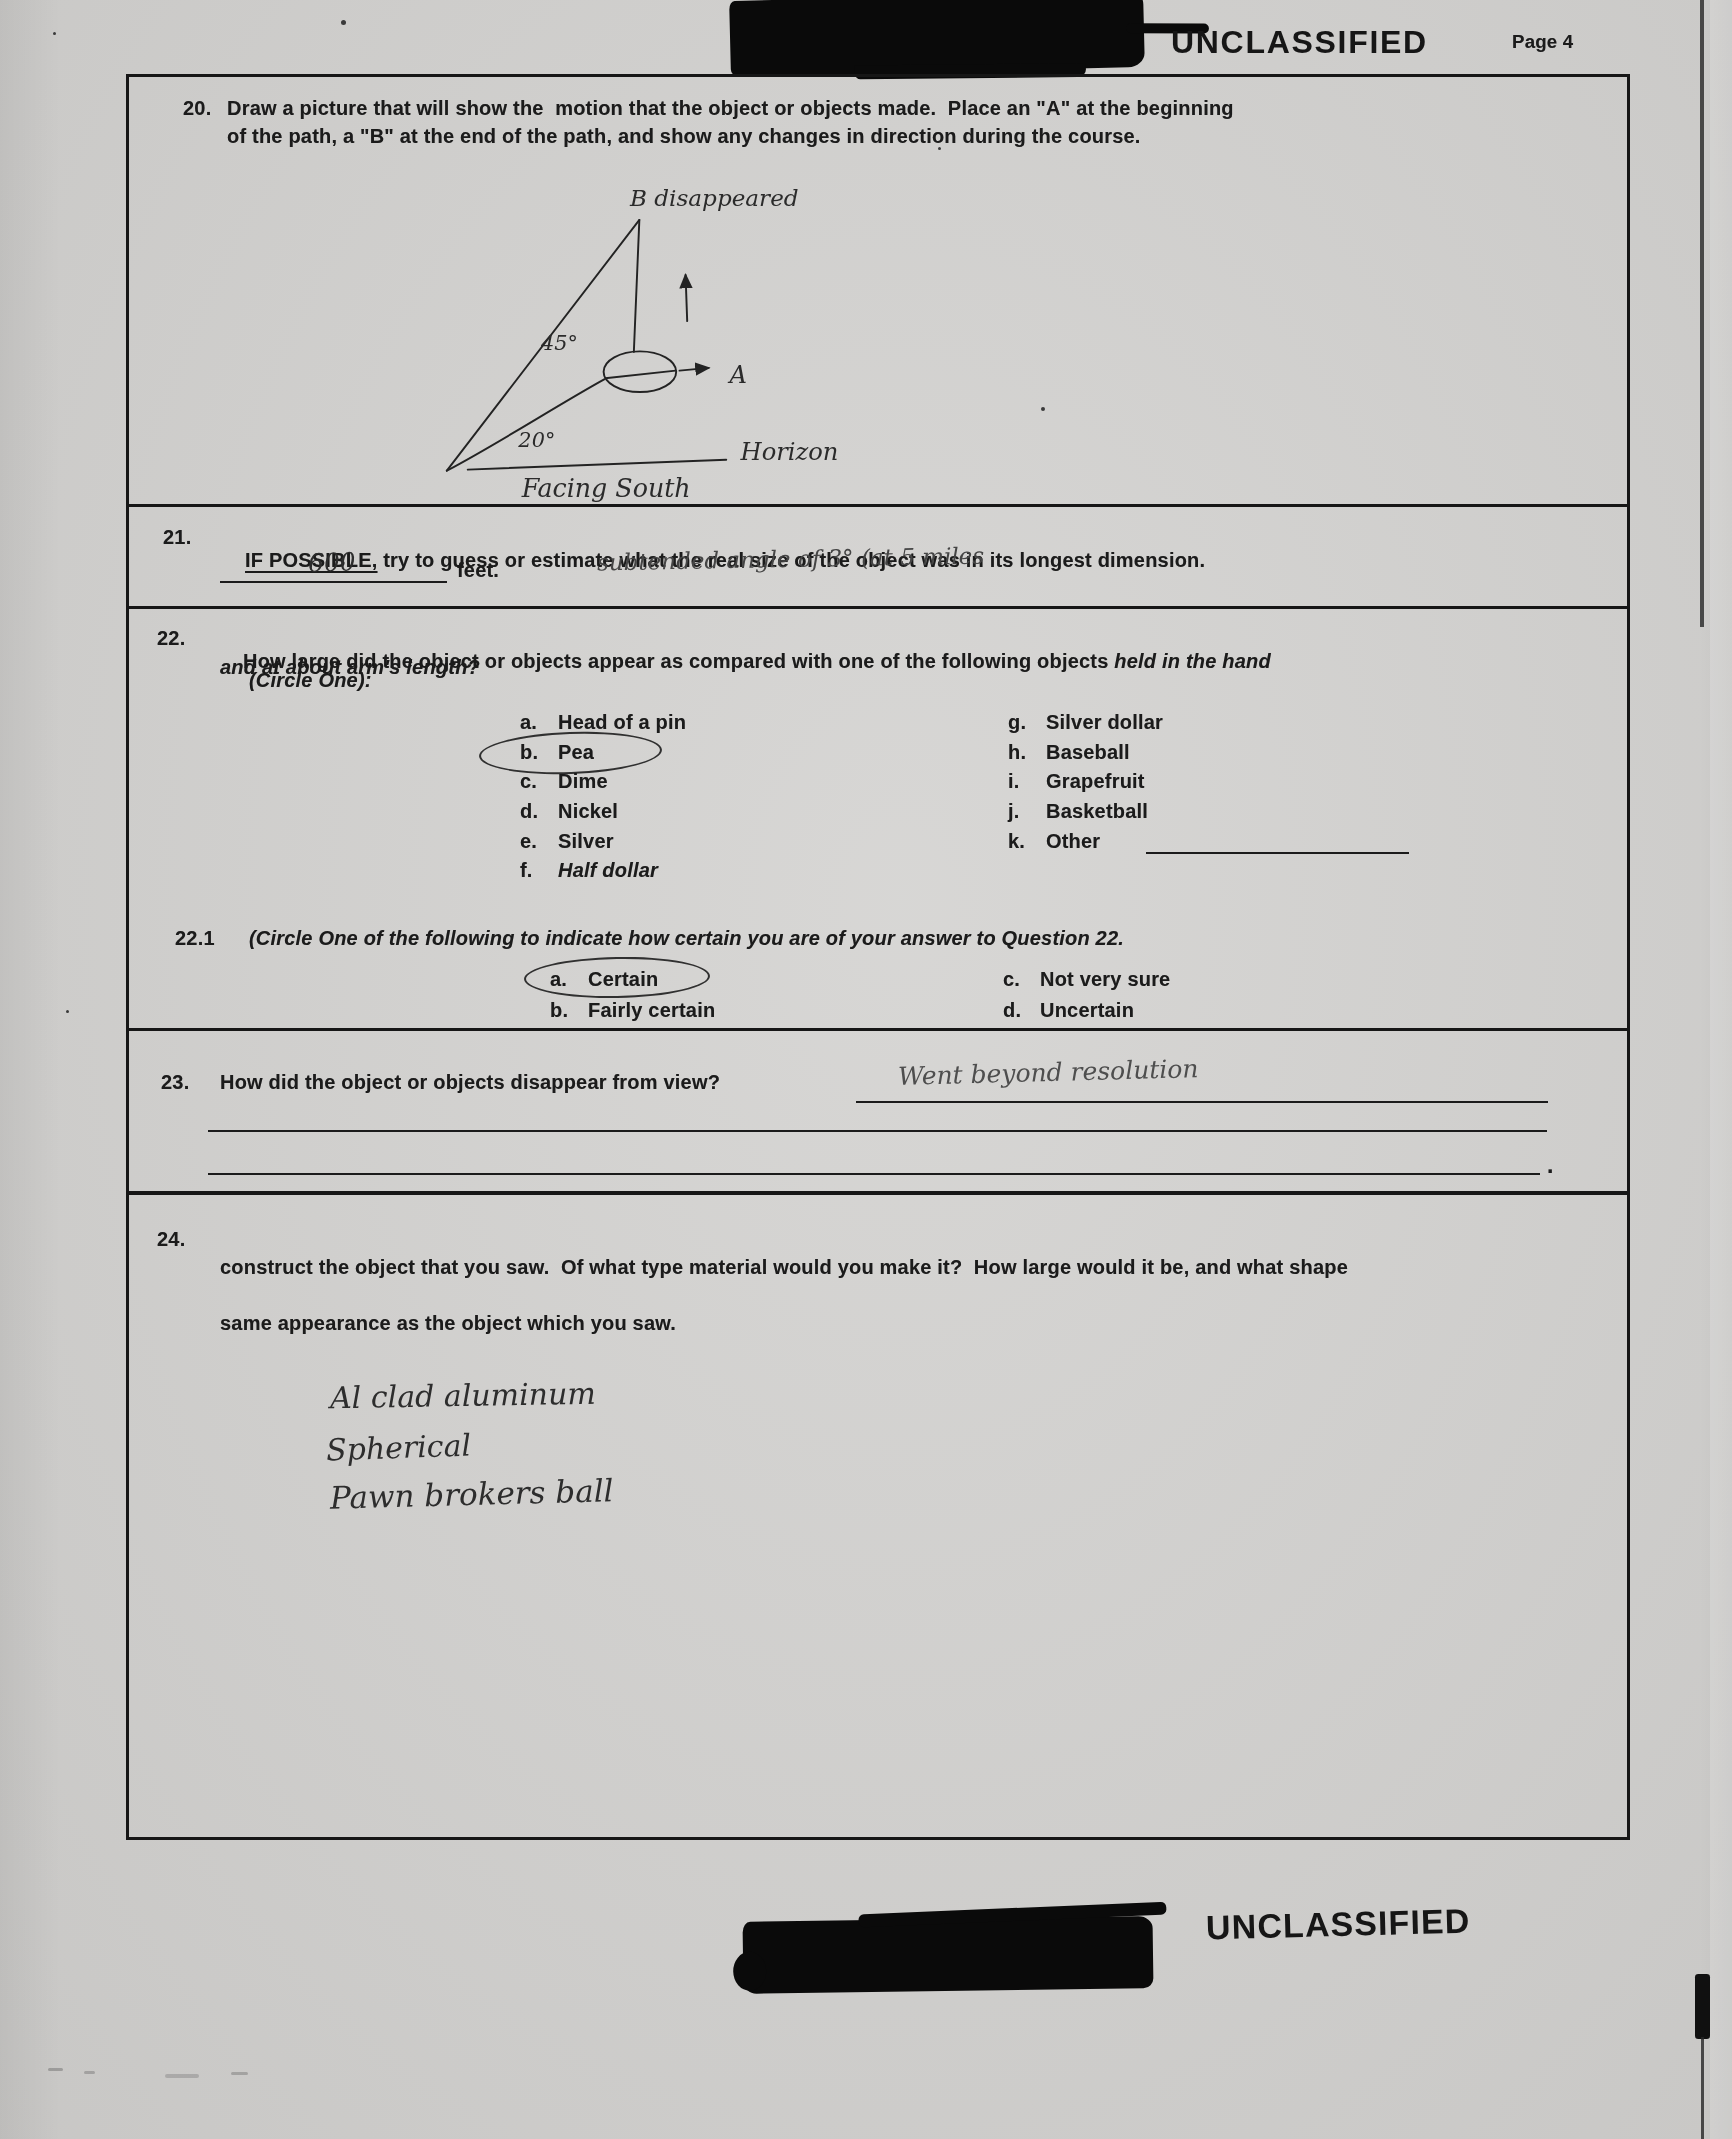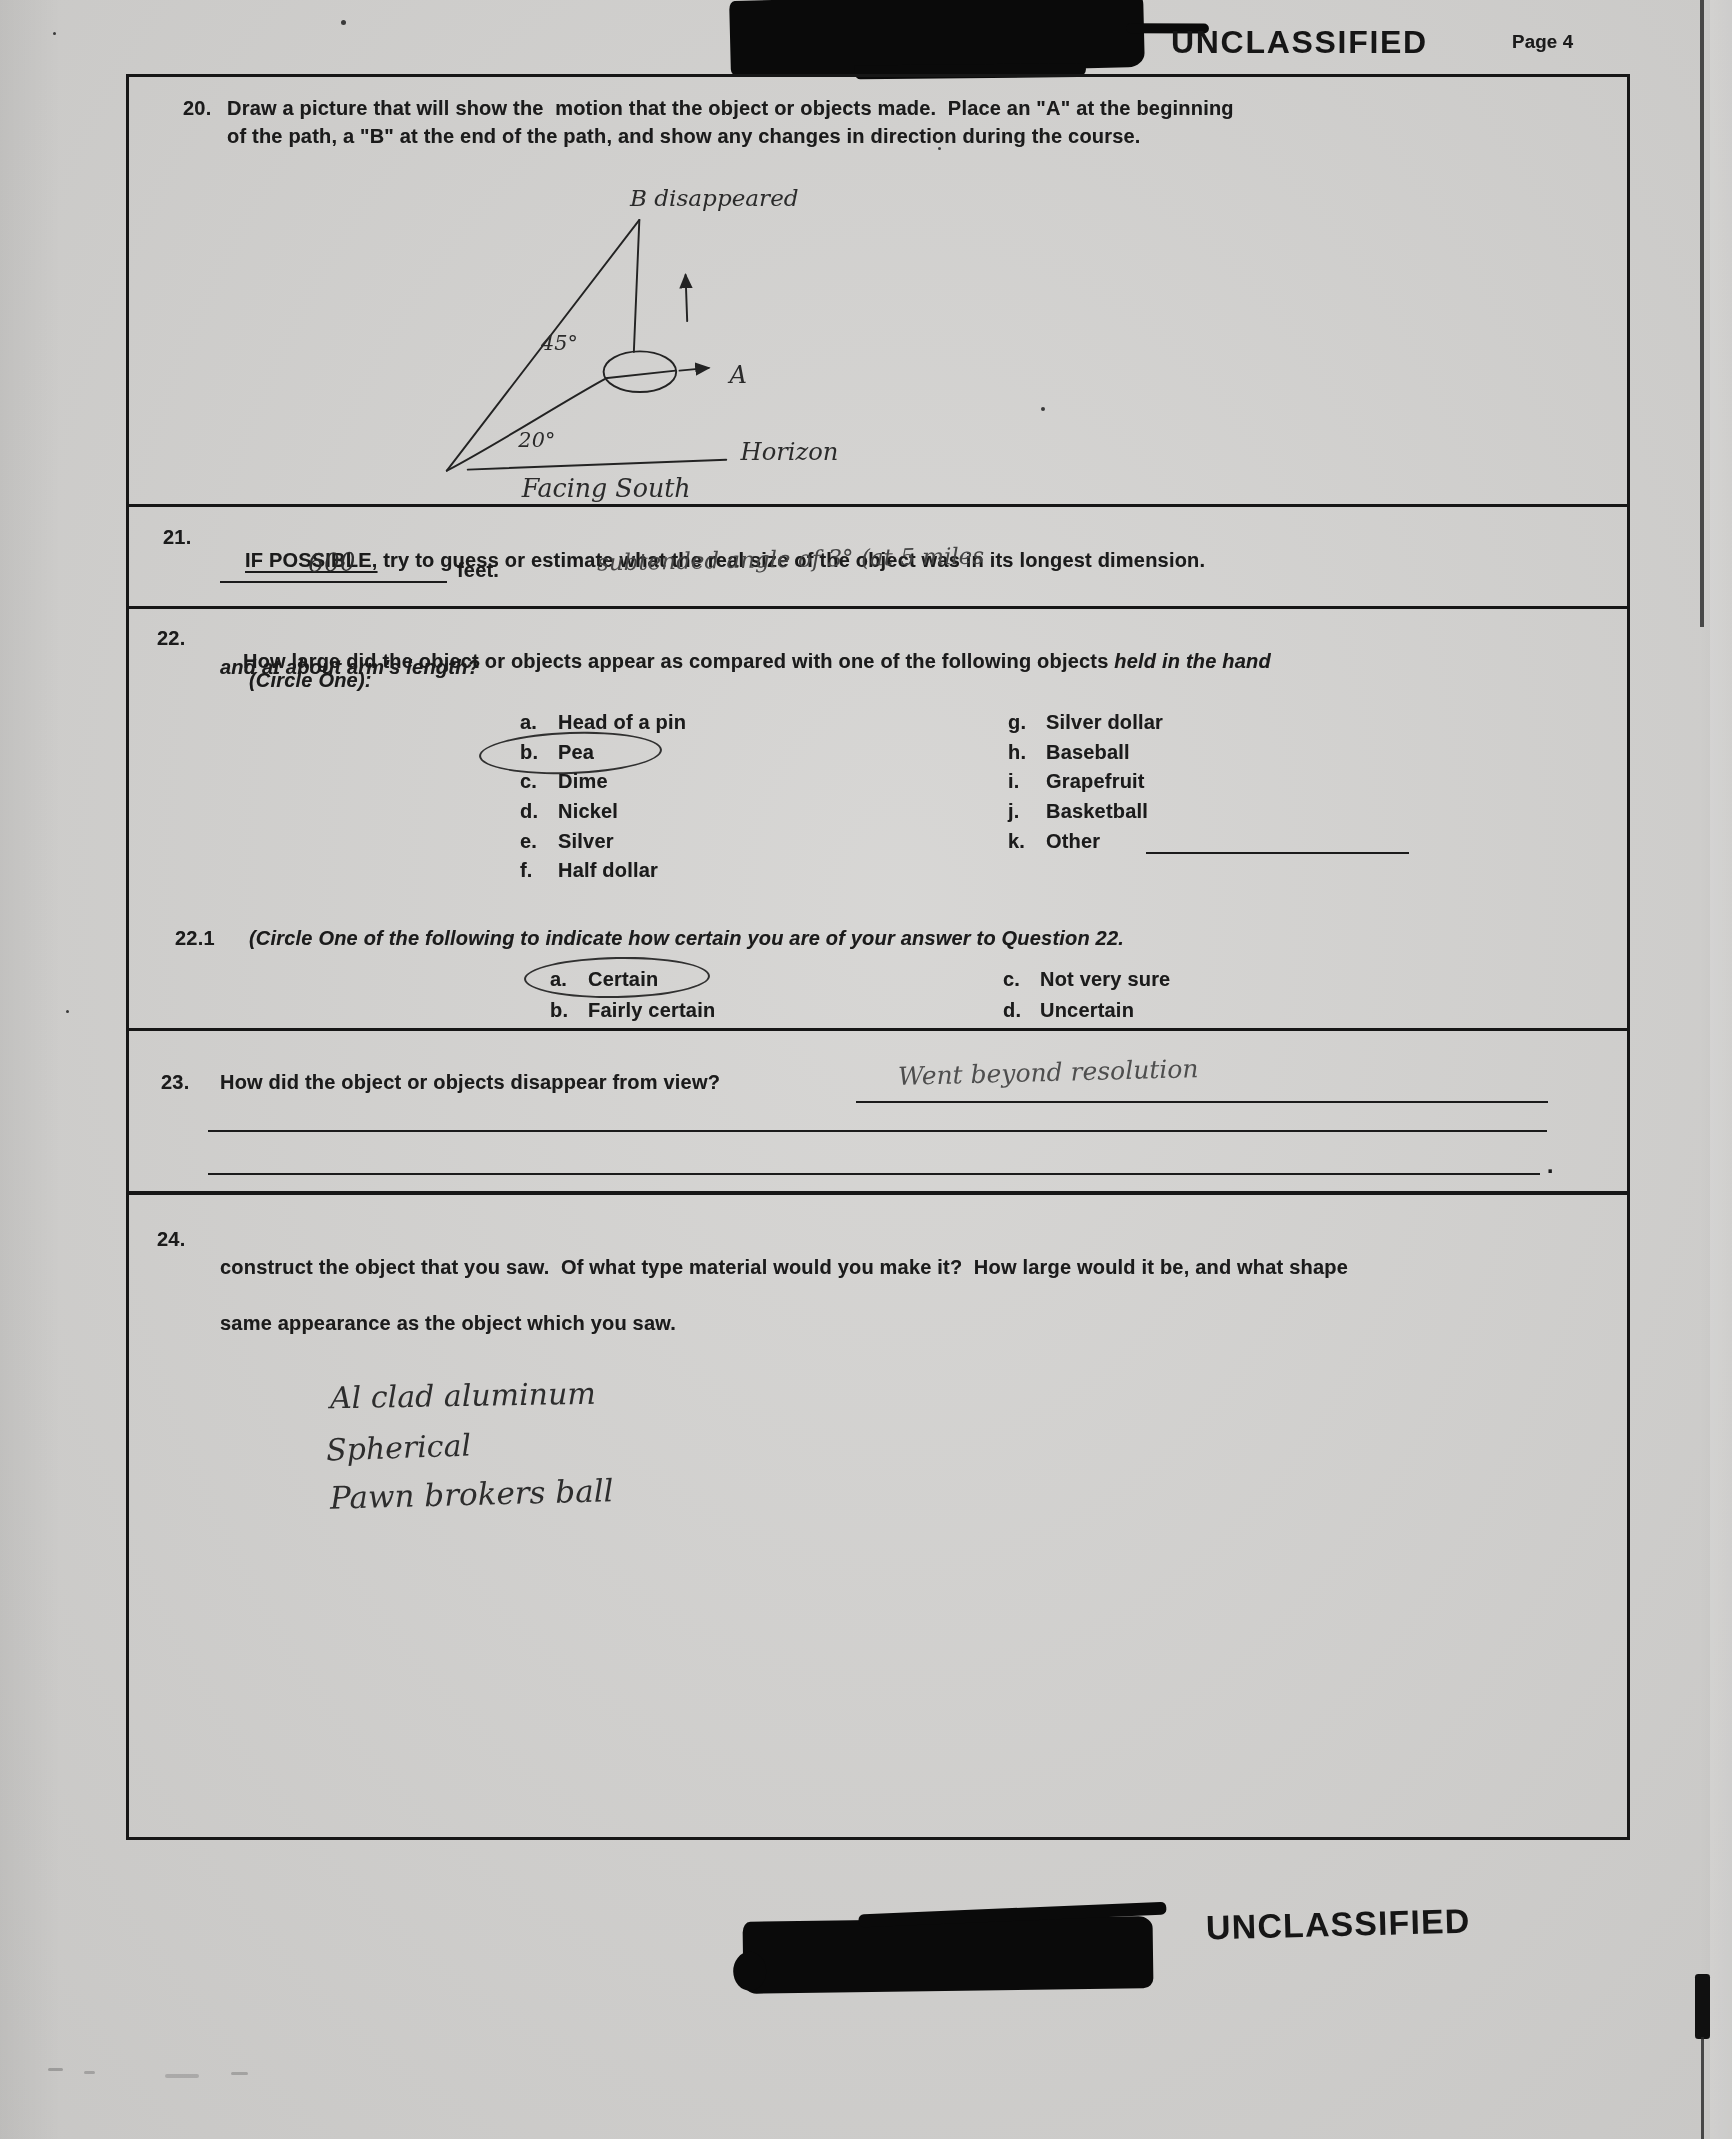--- a/index.html
+++ b/index.html
@@ -112,21 +112,21 @@
   <div class="t" style="left:558px; top:711px;">Head of a pin</div>
   <div class="t" style="left:520px; top:741px;">b.</div>
   <div class="t" style="left:558px; top:741px;">Pea</div>
   <div class="t" style="left:520px; top:770px;">c.</div>
   <div class="t" style="left:558px; top:770px;">Dime</div>
   <div class="t" style="left:520px; top:800px;">d.</div>
   <div class="t" style="left:558px; top:800px;">Nickel</div>
   <div class="t" style="left:520px; top:830px;">e.</div>
   <div class="t" style="left:558px; top:830px;">Silver</div>
   <div class="t" style="left:520px; top:859px;">f.</div>
-  <div class="t" style="left:558px; top:859px;">Half dollar</div>
+  <div class="t" style="left:558px; top:859px;font-style:italic;">Half dollar</div>
 
   <div class="t" style="left:1008px; top:711px;">g.</div>
   <div class="t" style="left:1046px; top:711px;">Silver dollar</div>
   <div class="t" style="left:1008px; top:741px;">h.</div>
   <div class="t" style="left:1046px; top:741px;">Baseball</div>
   <div class="t" style="left:1008px; top:770px;">i.</div>
   <div class="t" style="left:1046px; top:770px;">Grapefruit</div>
   <div class="t" style="left:1008px; top:800px;">j.</div>
   <div class="t" style="left:1046px; top:800px;">Basketball</div>
   <div class="t" style="left:1008px; top:830px;">k.</div>

